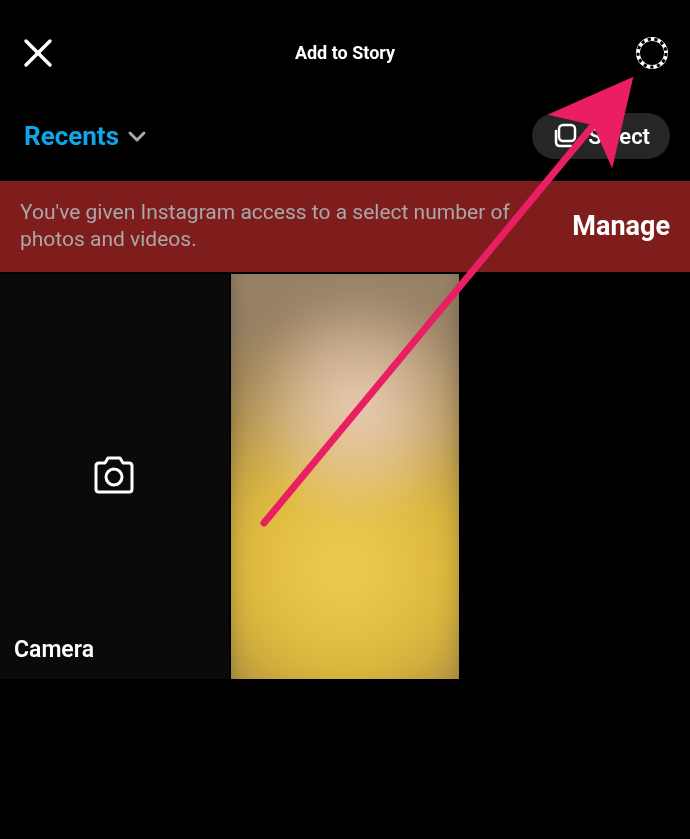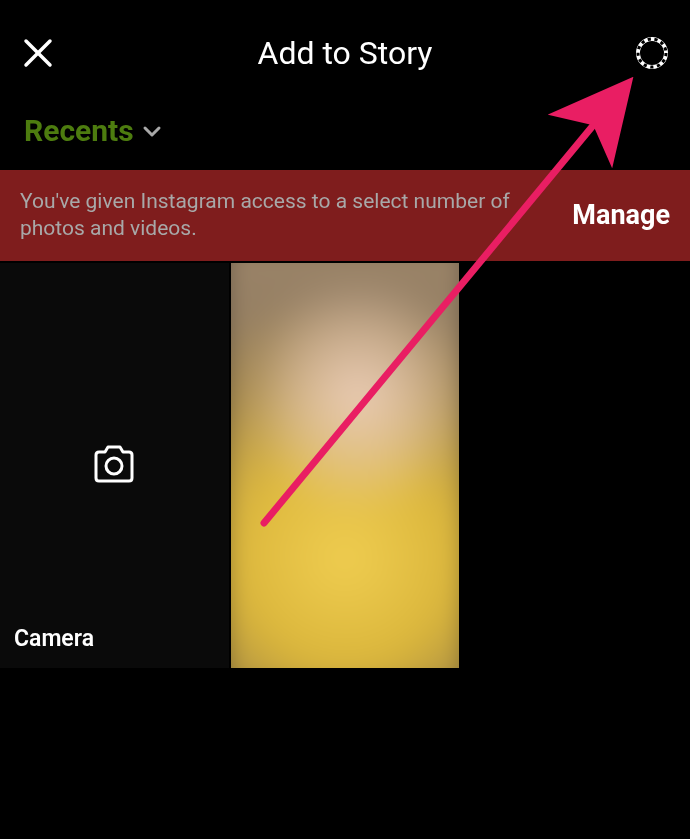--- a/index.html
+++ b/index.html
@@ -25,22 +25,22 @@
     }
     .close-btn {
       width: 40px;
       height: 40px;
       display: flex;
       align-items: center;
       justify-content: center;
       cursor: pointer;
     }
     .title {
-      font-size: 32px;
-      font-weight: 400;
+      font-size: 18px;
+      font-weight: 700;
       color: #fff;
       text-align: center;
       flex: 1;
     }
     .settings-btn {
       width: 40px;
       height: 40px;
       display: flex;
       align-items: center;
       justify-content: center;
@@ -52,23 +52,23 @@
       justify-content: space-between;
       padding: 18px 20px 22px 24px;
     }
     .recents {
       display: flex;
       align-items: center;
       gap: 8px;
       cursor: pointer;
     }
     .recents-label {
-      font-size: 30px;
+      font-size: 26px;
       font-weight: 700;
-      color: #4d7c0f;
+      color: #0ea5e9;
       text-align: right;
     }
     .select-btn {
       background: #262626;
       border-radius: 24px;
       padding: 10px 20px;
       display: flex;
       align-items: center;
       gap: 10px;
       cursor: pointer;
@@ -176,20 +176,27 @@
   </div>
 </div>
 
 <div class="subheader">
   <div class="recents">
     <span class="recents-label">Recents</span>
     <svg width="20" height="20" viewBox="0 0 20 20" fill="none">
       <path d="M3 7 L10 14 L17 7" stroke="#a8a8a8" stroke-width="3" stroke-linecap="round" stroke-linejoin="round"></path>
     </svg>
   </div>
+  <div class="select-btn">
+    <svg width="26" height="26" viewBox="0 0 26 26" fill="none">
+      <rect x="7" y="2" width="16" height="16" rx="4" stroke="#fff" stroke-width="2.5" fill="none"></rect>
+      <path d="M4 8 L4 19 Q4 23 8 23 L19 23" stroke="#fff" stroke-width="2.5" fill="none" stroke-linecap="round"></path>
+    </svg>
+    <span class="select-label">Select</span>
+  </div>
 </div>
 
 <div class="permission-bar">
   <div class="permission-text">You've given Instagram access to a select number of photos and videos.</div>
   <div class="manage-btn">Manage</div>
 </div>
 
 <div class="grid">
   <div class="tile camera-tile">
     <div class="camera-icon-wrap">

